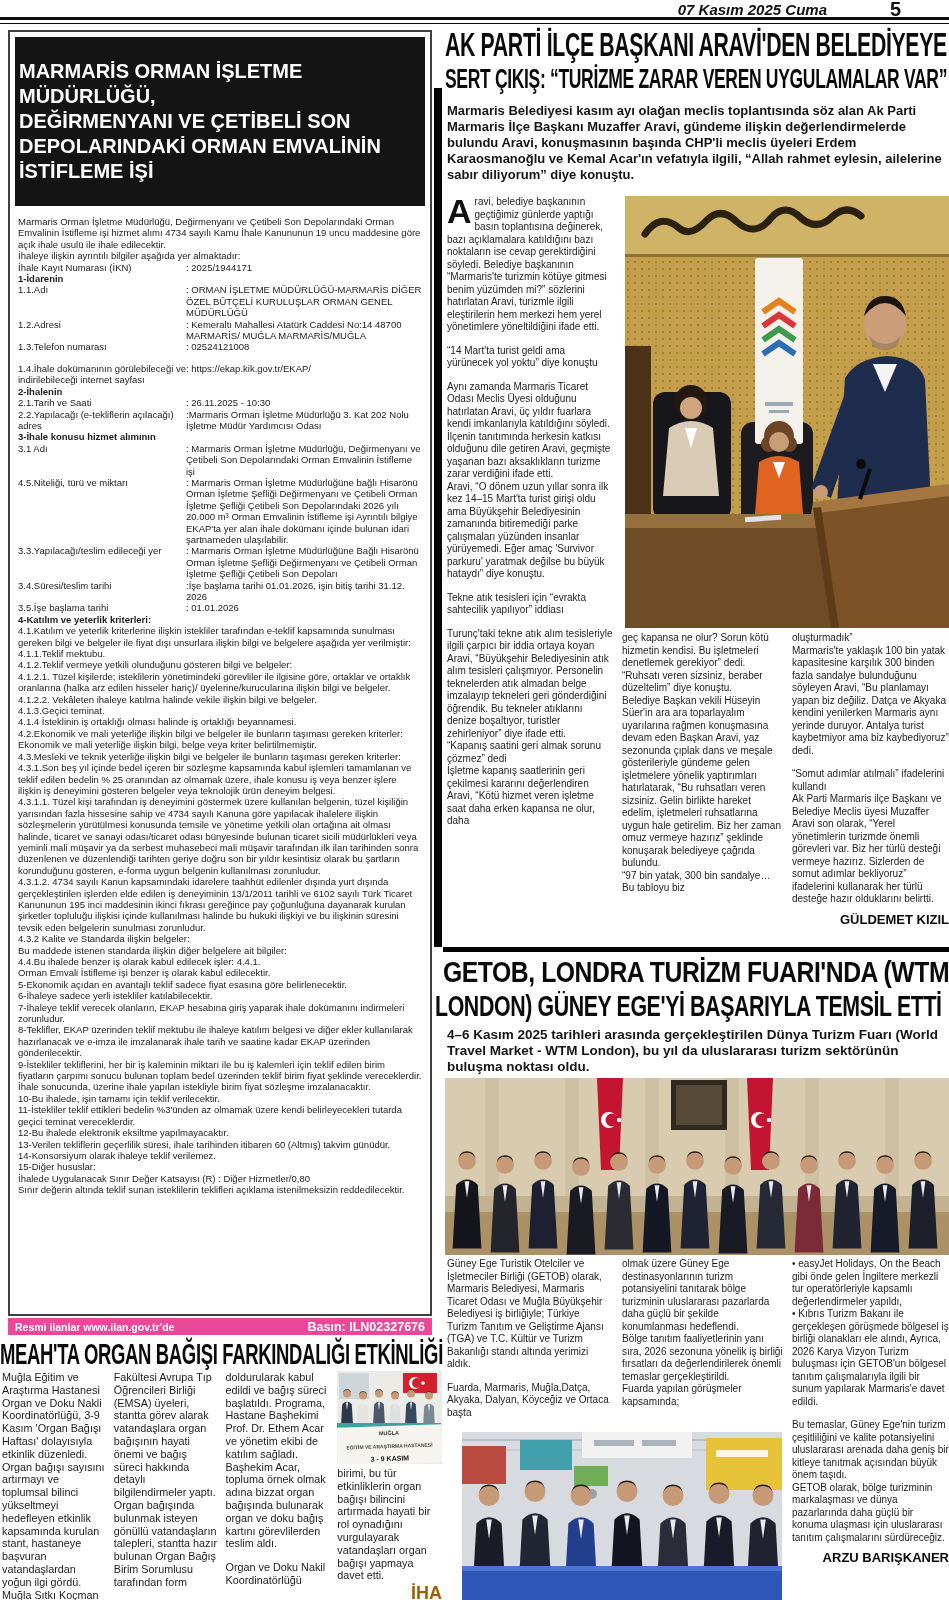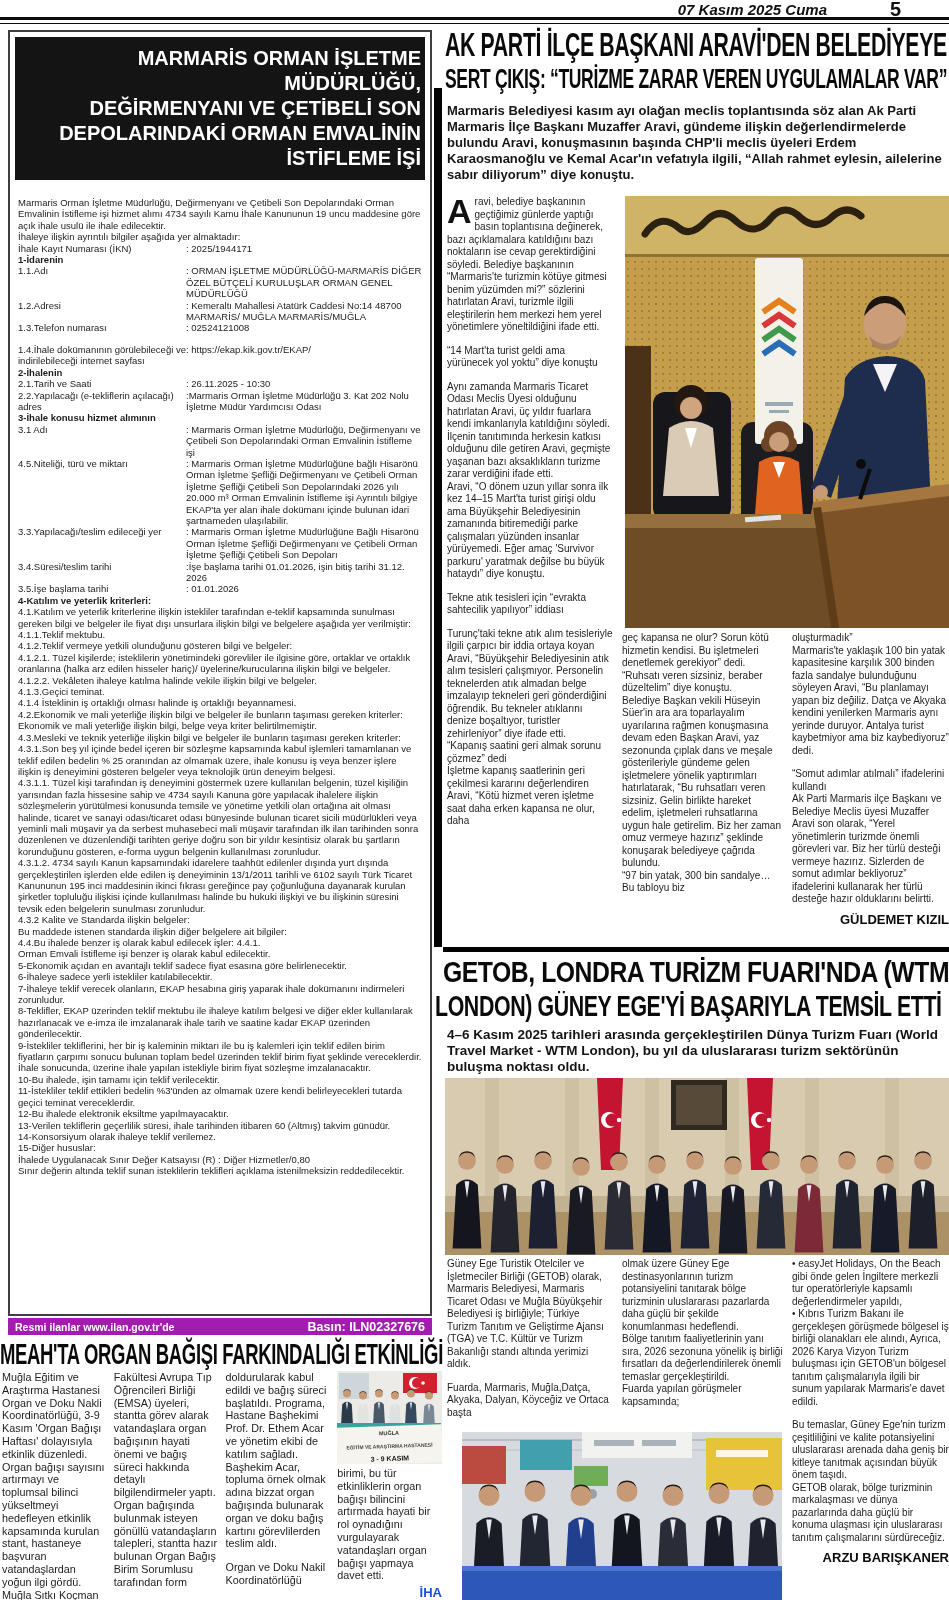--- a/index.html
+++ b/index.html
@@ -11,30 +11,30 @@
   #date{top:1px;right:122px;font-size:15px;font-weight:700;font-style:italic;color:#111;text-align:right;}
   #pnum{top:-2px;right:48px;font-size:20px;font-weight:700;color:#111;}
   #toprule{top:17px;left:0;width:949px;height:3px;border-top:3px solid #0c0c0c;border-bottom:1px solid #0c0c0c;}
 
   
   .hl{overflow:visible;}
   .fitx{display:inline-block;white-space:nowrap;transform-origin:0 0;font-weight:700;color:#0a0a0a;letter-spacing:-0.5px;}
 
   
   #tender{left:8px;top:30px;width:424px;height:1286px;border:2px solid #3f3f3f;background:#fff;box-sizing:border-box;}
-  #tender-title{margin:5px 5px 11px 5px;background:#141414;color:#fff;text-align:right;
-                font-weight:700;font-size:20px;line-height:25px;padding:9px 4px;}
+  #tender-title{margin:5px 5px 4px 5px;background:#141414;color:#fff;text-align:left;
+                font-weight:700;font-size:20px;line-height:25px;padding:22px 4px;}
   #tender-body{padding:6px 8px 0 8px;font-size:9.5px;line-height:11.4px;color:#1c1c1c;}
   .trow{display:flex;}
   .trow .tlab{flex:0 0 168px;}
   .trow .tval{flex:1;}
   .trow.p{display:block;}
   .trow.h{display:block;font-weight:700;}
   .trow.gap{height:10px;}
-  #tender-bar{left:8px;top:1318px;width:424px;height:17px;background:#a21caf;color:#fff;
+  #tender-bar{left:8px;top:1318px;width:424px;height:17px;background:#ec4899;color:#fff;
               display:flex;justify-content:space-between;align-items:center;padding:0 7px;box-sizing:border-box;font-weight:700;}
   #tender-bar .l{font-size:10.5px;}
   #tender-bar .r{font-size:12.5px;}
 
   
   #vbar{left:434px;top:88px;width:8px;height:859px;background:#030303;}
   #hbar{left:443px;top:947px;width:506px;height:5px;background:#000;}
 
   
   #ar-h1{left:445px;top:25px;width:502px;height:38px;}
@@ -72,21 +72,21 @@
   .mcol p{margin:0;}
   .mcol p:empty{height:11px;}
   #me-c4{display:flex;flex-direction:column;}
   .meah-photo{position:relative;height:93px;margin-bottom:3px;background:#ecebe7;overflow:hidden;flex:0 0 auto;}
   .meah-banner{position:absolute;left:0;right:0;bottom:0;height:37px;background:#f6f4ef;text-align:center;
                transform:rotate(-2deg);padding-top:1px;}
   .meah-banner .b1{font-size:5.5px;font-weight:700;color:#333;}
   .meah-banner .b2{font-size:5px;font-weight:700;color:#444;}
   .meah-banner .b3{font-size:7px;font-weight:700;color:#1a1a1a;}
   .meah-banner .b4{font-size:7.5px;font-weight:800;color:#c41e1e;}
-  .iha{margin-top:auto;text-align:right;font-weight:700;font-size:13px;color:#1d4ed8;}
+  .iha{margin-top:auto;text-align:right;font-weight:700;font-size:18px;color:#a16207;}
 </style>
 </head>
 <body>
 
 <div id="page">
 
   <svg width="0" height="0" style="position:absolute" aria-hidden="true">
     <defs>
       <symbol id="fig" viewBox="0 0 30 84">
         <circle cx="15" cy="11" r="7.5" fill="#c79a77"></circle>

